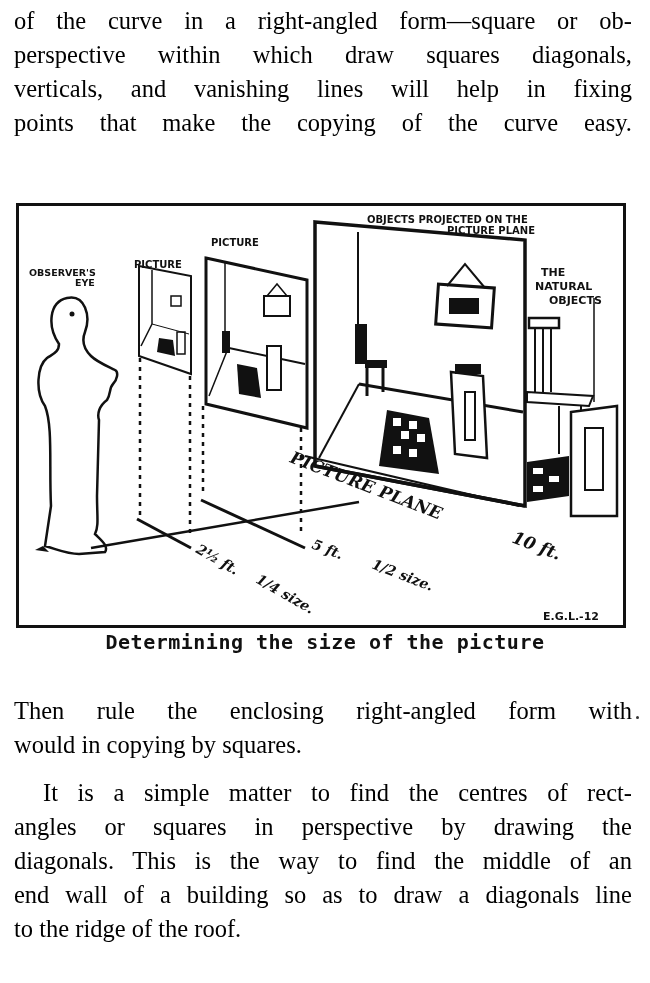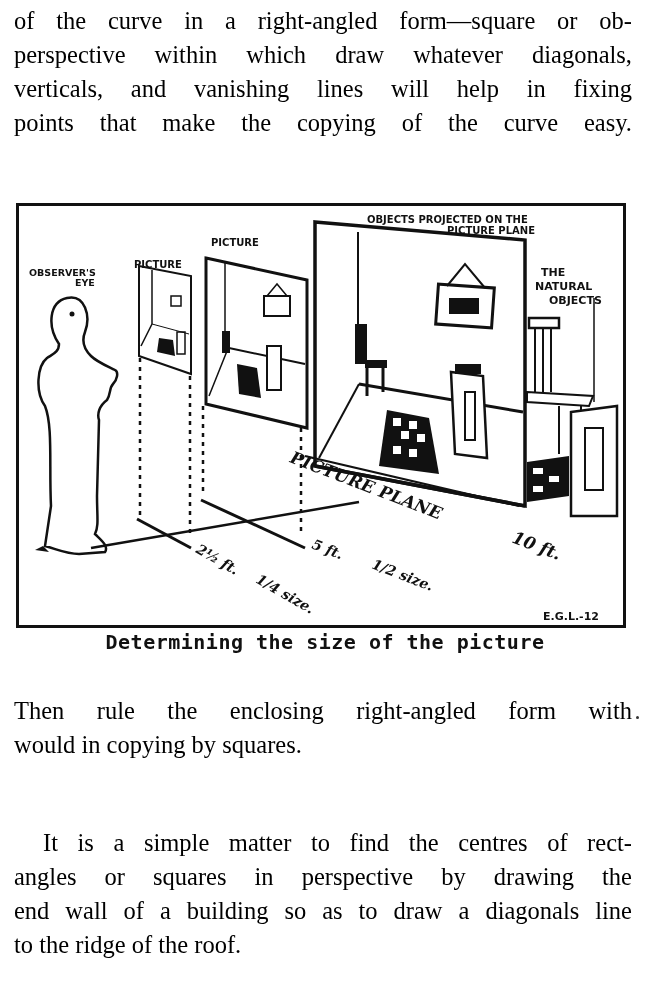--- a/index.html
+++ b/index.html
@@ -25,21 +25,21 @@
   }
   .lbl { font-family:"DejaVu Sans", "Liberation Sans", sans-serif; font-weight:bold; fill:#111; }
   .ital { font-family:"DejaVu Serif", "Liberation Serif", serif; font-style:italic; font-weight:bold; fill:#111; }
   .stray-dot { position:absolute; left:636px; top:716px; width:3px; height:3px; background:#333; border-radius:50%; }
 </style>
 </head>
 <body>
 
 <div class="para" style="top:4px;">
   <span class="line">of the curve in a right-angled form—square or ob-</span>
-  <span class="line">perspective within which draw whatever diagonals,</span>
+  <span class="line">perspective within which draw squares diagonals,</span>
   <span class="line">verticals, and vanishing lines will help in fixing</span>
   <span class="line">points that make the copying of the curve easy.</span>
 </div>
 
 <div class="figure">
   <svg width="604" height="419" viewBox="0 0 604 419">
 
     <path d="M40,138 C28,120 30,96 48,92 C66,88 72,110 66,126 C62,136 66,144 72,150 C78,156 88,160 96,164 C100,166 98,174 94,178 C90,182 92,188 88,194 C80,200 78,208 80,214 L78,290 C78,310 80,320 76,328 C82,334 90,340 86,346 L60,348 C48,348 40,344 26,340 L32,300 C30,260 34,220 26,200 C16,186 18,160 28,152 C34,148 40,146 40,138 Z" fill="#fff" stroke="#111" stroke-width="2.5"></path>
     <circle cx="53" cy="108" r="2.5" fill="#111"></circle>
     <path d="M24,340 L16,344 L30,346 Z" fill="#111"></path>
@@ -137,18 +137,19 @@
 </div>
 
 <div class="caption">Determining the size of the picture</div>
 
 <div class="para" style="top:694px;">
   <span class="line">Then rule the enclosing right-angled form with</span>
   <span class="line last">would in copying by squares.</span>
 </div>
 <div class="stray-dot"></div>
 
-<div class="para" style="top:826px;">
+<div class="para" style="top:776px;">
   <span class="line indent">It is a simple matter to find the centres of rect-</span>
   <span class="line">angles or squares in perspective by drawing the</span>
+  <span class="line">diagonals.  This is the way to find the middle of an</span>
   <span class="line">end wall of a building so as to draw a diagonals line</span>
   <span class="line last">to the ridge of the roof.</span>
 </div>
 
 </body></html>

